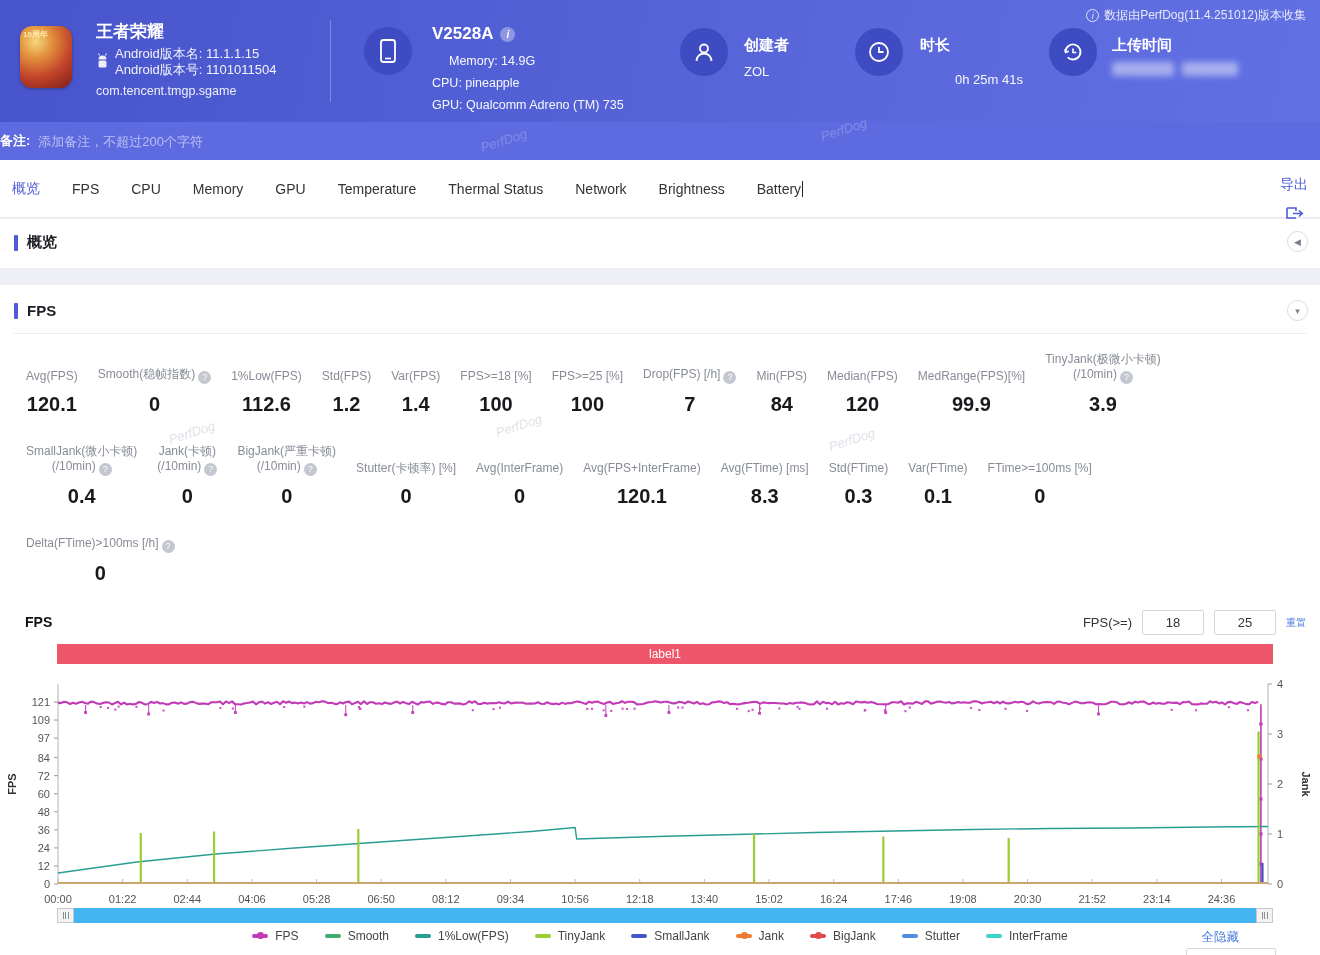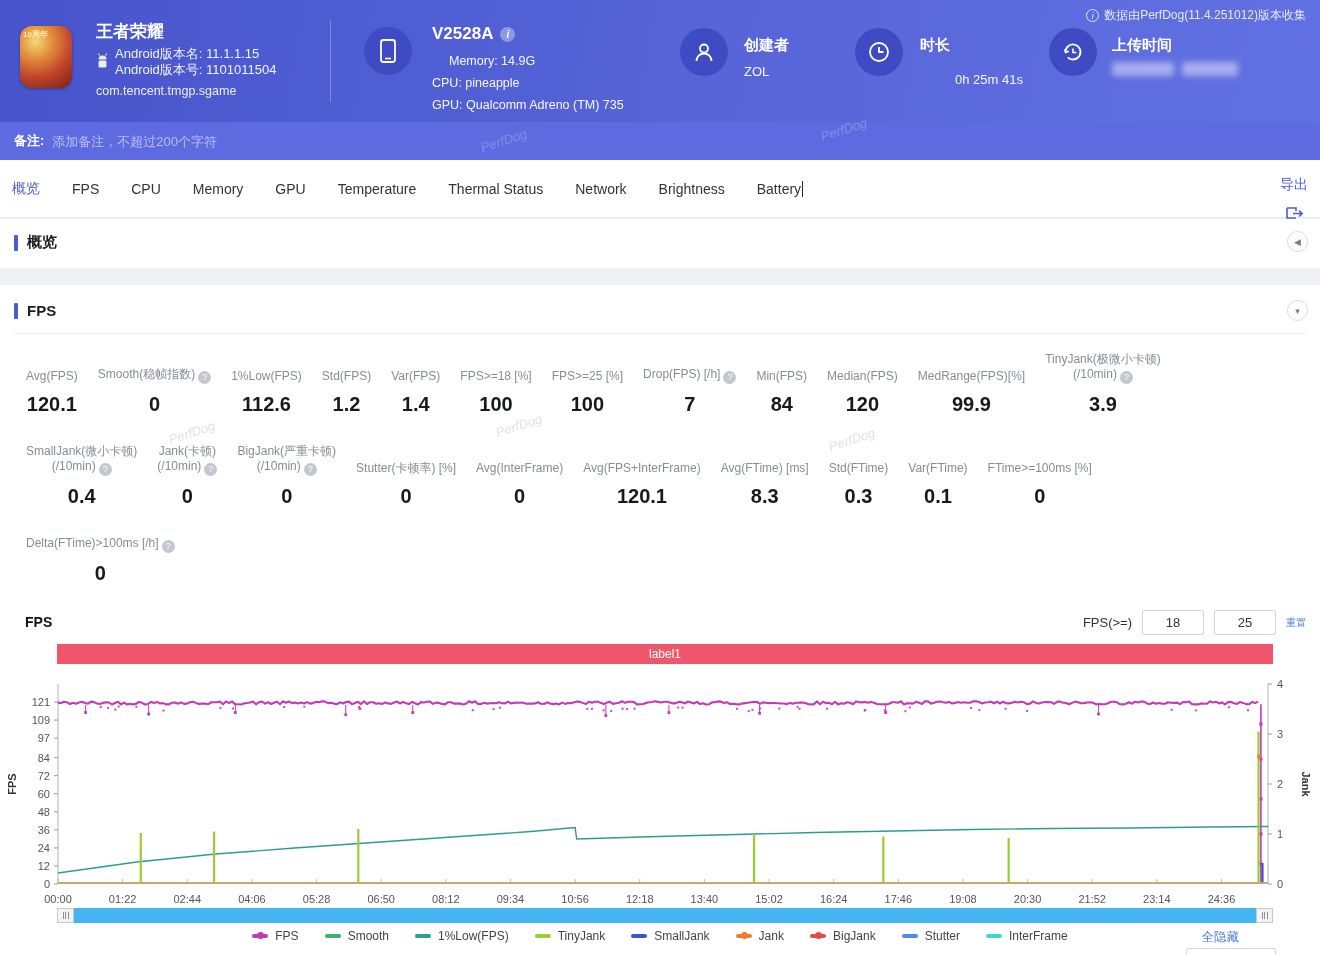--- a/index.html
+++ b/index.html
@@ -28,21 +28,21 @@
   .meta-label { position:absolute; font-size:15px; font-weight:bold; }
   .meta-value { position:absolute; font-size:13px; color:rgba(255,255,255,.95); }
   .blur-bar { position:absolute; display:flex; gap:8px; }
   .blur-bar i { display:block; height:14px; border-radius:3px; background:rgba(255,255,255,.45); filter:blur(3px); }
   .collect { position:absolute; right:14px; top:7px; font-size:12px; color:rgba(255,255,255,.85); display:flex; gap:5px; align-items:center; }
   .collect .i-circ { width:13px; height:13px; border-radius:50%; border:1px solid rgba(255,255,255,.8); font-size:9px; font-style:italic;
                      display:flex; align-items:center; justify-content:center; }
 
   
   .note-bar { position:absolute; top:122px; left:0; width:1320px; height:38px; background:#5e6be0;
-              display:flex; align-items:center; padding-left:14px; gap:8px; }
+              display:flex; align-items:center; gap:8px; }
   .note-bar .lab { color:#fff; font-size:13px; font-weight:bold; }
   .note-bar input { background:transparent; border:none; outline:none; color:#fff; font-size:13px; width:800px; }
   .note-bar input::placeholder { color:rgba(255,255,255,.55); }
 
   
   .tabs { position:absolute; top:160px; left:0; width:1320px; height:58px; background:#fff;
           border-bottom:1px solid #e9eaee; display:flex; align-items:center; padding-left:12px; gap:32px; }
   .tab { font-size:14px; color:#333; cursor:pointer; white-space:nowrap; }
   .tab.active { color:#4d5bd6; }
   .caret { display:inline-block; width:1px; height:16px; background:#222; margin-left:1px; vertical-align:-3px; }

